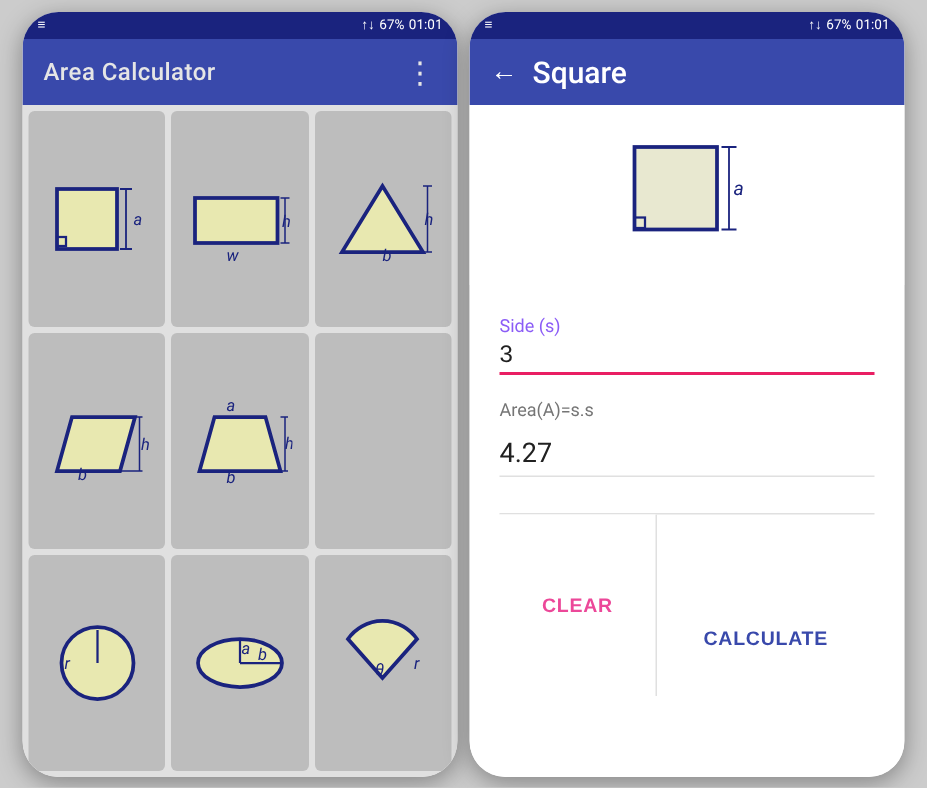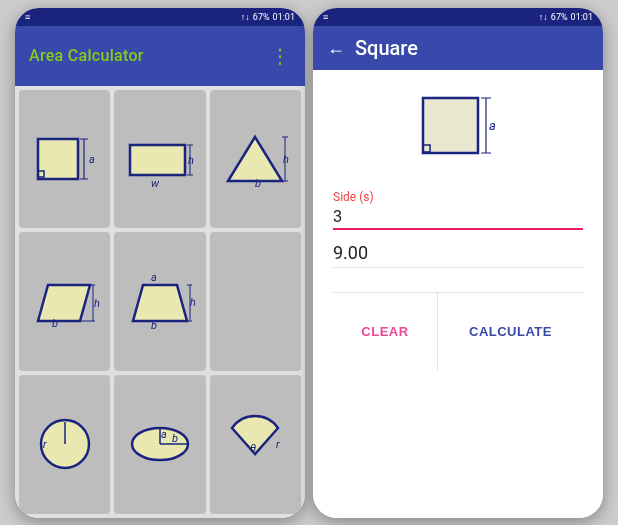--- a/index.html
+++ b/index.html
@@ -38,26 +38,26 @@
 
     .status-icons {
       display: flex;
       gap: 3px;
       align-items: center;
     }
 
     
     .app-header {
       background: #3949ab;
-      color: #84cc16;
+      color: #e5e5e5;
       padding: 22px 14px;
       display: flex;
       justify-content: space-between;
       align-items: center;
-      height: 60px;
+      height: 44px;
     }
 
     .app-header-title {
       font-size: 16px;
       font-weight: 500;
       letter-spacing: 0.3px;
     }
 
     .shape-grid {
       display: grid;
@@ -123,22 +123,23 @@
 
     .calc-form {
       padding: 0 20px 20px 20px;
       display: flex;
       flex-direction: column;
       gap: 8px;
     }
 
     .field-label {
       font-size: 12px;
-      color: #ef4444;
+      color: #8b5cf6;
       margin-bottom: 2px;
+      margin-top: 20px;
     }
 
     .field-input {
       border: none;
       border-bottom: 2px solid #e91e63;
       outline: none;
       font-size: 16px;
       color: #212121;
       padding: 2px 0;
       width: 100%;
@@ -180,20 +181,21 @@
     .btn-calculate {
       flex: 1;
       padding: 31px;
       background: white;
       border: none;
       color: #3949ab;
       font-size: 13px;
       font-weight: 600;
       letter-spacing: 0.5px;
       cursor: pointer;
+      margin-top: 44px;
     }
 
     .three-dots {
       font-size: 20px;
       letter-spacing: 1px;
       cursor: pointer;
     }
   </style>
 </head>
 <body>
@@ -327,21 +329,22 @@
         <text x="76" y="40" font-size="13" fill="#1a237e" font-style="italic">a</text>
       </svg>
     </div>
 
     <div class="calc-form">
       <div>
         <div class="field-label">Side (s)</div>
         <input class="field-input" type="text" value="3" style="">
       </div>
 
-      <div class="result-value">9.00</div>
+      <div class="result-label">Area(A)=s.s</div>
+      <div class="result-value">4.27</div>
 
       <div class="btn-row">
         <button class="btn-clear">CLEAR</button>
         <button class="btn-calculate">CALCULATE</button>
       </div>
     </div>
   </div>
 </div>
 
 </body></html>

